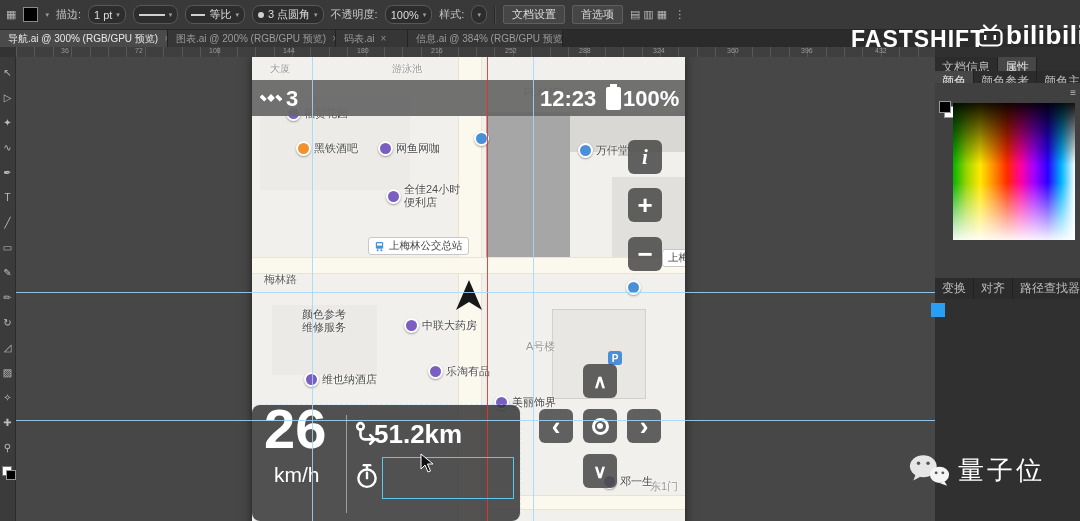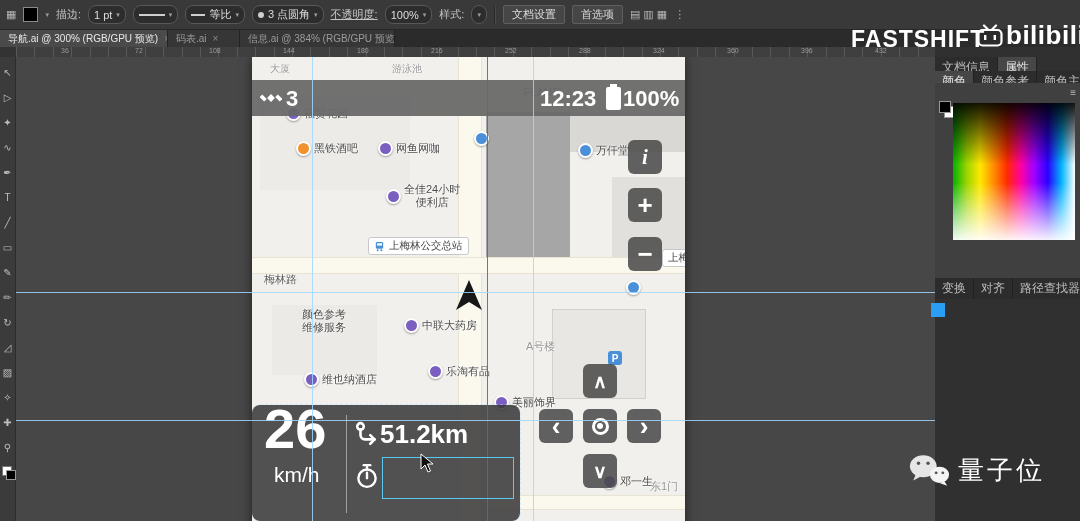--- a/index.html
+++ b/index.html
@@ -2,21 +2,21 @@
 <html><head>
 <meta charset="utf-8">
 <style>
   html,body{margin:0;padding:0}
   body{width:1080px;height:521px;position:relative;overflow:hidden;background:#2f2f2f;
        font-family:"Liberation Sans",sans-serif}
   
   #controlbar{position:absolute;left:0;top:0;width:1080px;height:30px;background:#393939;
               border-bottom:1px solid #272727;display:flex;align-items:center;gap:7px;padding-left:6px;box-sizing:border-box}
   .bar-label{font-size:11px;color:#c4c4c4;white-space:nowrap}
-  .bar-label.u{text-decoration:underline}
+  .bar-label.u{}
   .dd{display:flex;align-items:center;gap:4px;background:#2d2d2d;border:1px solid #585858;border-radius:8px;
       height:17px;padding:0 5px;font-size:11px;color:#ddd;white-space:nowrap}
   .caret{font-size:7px;color:#9f9f9f}
   .btn{background:#464646;border:1px solid #5f5f5f;border-radius:2px;height:17px;padding:0 8px;font-size:11px;
        color:#ddd;display:flex;align-items:center;white-space:nowrap}
   .cb-icon{color:#b5b5b5;font-size:11px}
   .strokeline{display:inline-block;width:26px;height:2px;background:#cfcfcf}
   .brushdot{display:inline-block;width:6px;height:6px;border-radius:50%;background:#cfcfcf}
   .vsep{width:1px;height:18px;background:#2a2a2a;border-right:1px solid #4a4a4a}
   #fillswatch{width:13px;height:13px;background:#000;border:1px solid #8a8a8a}
@@ -60,21 +60,21 @@
   .battery::before{content:"";position:absolute;left:2px;top:-5px;width:7px;height:3px;background:#fff}
   .mapbtn{position:absolute;width:34px;height:34px;border-radius:6px;background:rgba(72,72,72,.86);color:#fff;
           display:flex;align-items:center;justify-content:center;font-weight:bold}
   .ring{position:relative;width:11px;height:11px;border:3px solid #fff;border-radius:50%}
   .ring::after{content:"";position:absolute;left:2.5px;top:2.5px;width:6px;height:6px;background:#fff;border-radius:50%}
   #dashboard{position:absolute;left:0;top:348px;width:268px;height:116px;background:rgba(55,55,55,.86);
              border-radius:8px;color:#fff;outline:1px dashed rgba(180,220,255,.45)}
   #speed{position:absolute;left:12px;top:-4px;font-size:56px;font-weight:bold;line-height:1}
   #speed-unit{position:absolute;left:22px;top:58px;font-size:21px}
   #dash-divider{position:absolute;left:94px;top:10px;width:1px;height:98px;background:rgba(255,255,255,.45)}
-  #distance{position:absolute;left:128px;top:14px;font-size:26px;font-weight:bold}
+  #distance{position:absolute;left:122px;top:14px;font-size:26px;font-weight:bold}
   #duration{position:absolute;left:138px;top:58px;font-size:26px;font-weight:bold}
   #duration-selection{position:absolute;left:130px;top:52px;width:130px;height:40px;border:1px solid #58c8f2;z-index:3}
   
   .guide-v{position:absolute;top:0;bottom:0;width:1px;z-index:2}
   .guide-h{position:absolute;left:0;right:0;height:1px;z-index:2}
   .g-cyan{background:rgba(160,215,255,.85)}
   .g-red{background:rgba(235,50,40,.9)}
   
   #rightcol{position:absolute;left:935px;top:47px;width:145px;height:474px;background:#303030}
   .ptabrow{position:absolute;left:0;display:flex}
@@ -137,20 +137,24 @@
   <span class="vsep"></span>
   <div class="btn">文档设置</div>
   <div class="btn">首选项</div>
   <span class="cb-icon">▤ ▥ ▦</span>
   <span class="cb-icon">⋮</span>
 </div>
 
 <div id="tabbar">
   <div class="tab active" style="width:168px">
     <span>导航.ai @ 300% (RGB/GPU 预览)</span>
+    <span class="x">×</span>
+  </div>
+  <div class="tab" style="width:168px">
+    <span>图表.ai @ 200% (RGB/GPU 预览)</span>
     <span class="x">×</span>
   </div>
   <div class="tab" style="width:72px">
     <span>码表.ai</span>
     <span class="x">×</span>
   </div>
   <div class="tab" style="width:155px">
     <span>信息.ai @ 384% (RGB/GPU 预览)</span>
 
   </div>
@@ -262,21 +266,21 @@
       <span class="pin purple"></span>
         <span>网鱼网咖</span>
     </div>
     <div class="maplabel" style="left:326px;top:86px">
       <span class="pin blue"></span>
         <span>万仟堂</span>
     </div>
     <span class="pin blue lonepin" style="left:222px;top:74px"></span>
     <div class="maplabel" style="left:134px;top:126px">
       <span class="pin purple"></span>
-      <span style="display:flex;flex-direction:column;line-height:1.2;text-align:center">
+      <span style="display:flex;flex-direction:column;line-height:1.2;">
         <span>全佳24小时</span>
           <span>便利店</span>
       </span>
     </div>
     <div class="maplabel" style="left:116px;top:180px">
       <span class="pill">
         <svg width="11" height="11" viewBox="0 0 24 24">
           <rect x="4" y="2" width="16" height="15" rx="3" fill="#4a90d9"></rect>
           <rect x="6.5" y="5" width="11" height="5" fill="#fff"></rect>
           <circle cx="8" cy="20" r="2.2" fill="#4a90d9"></circle>

